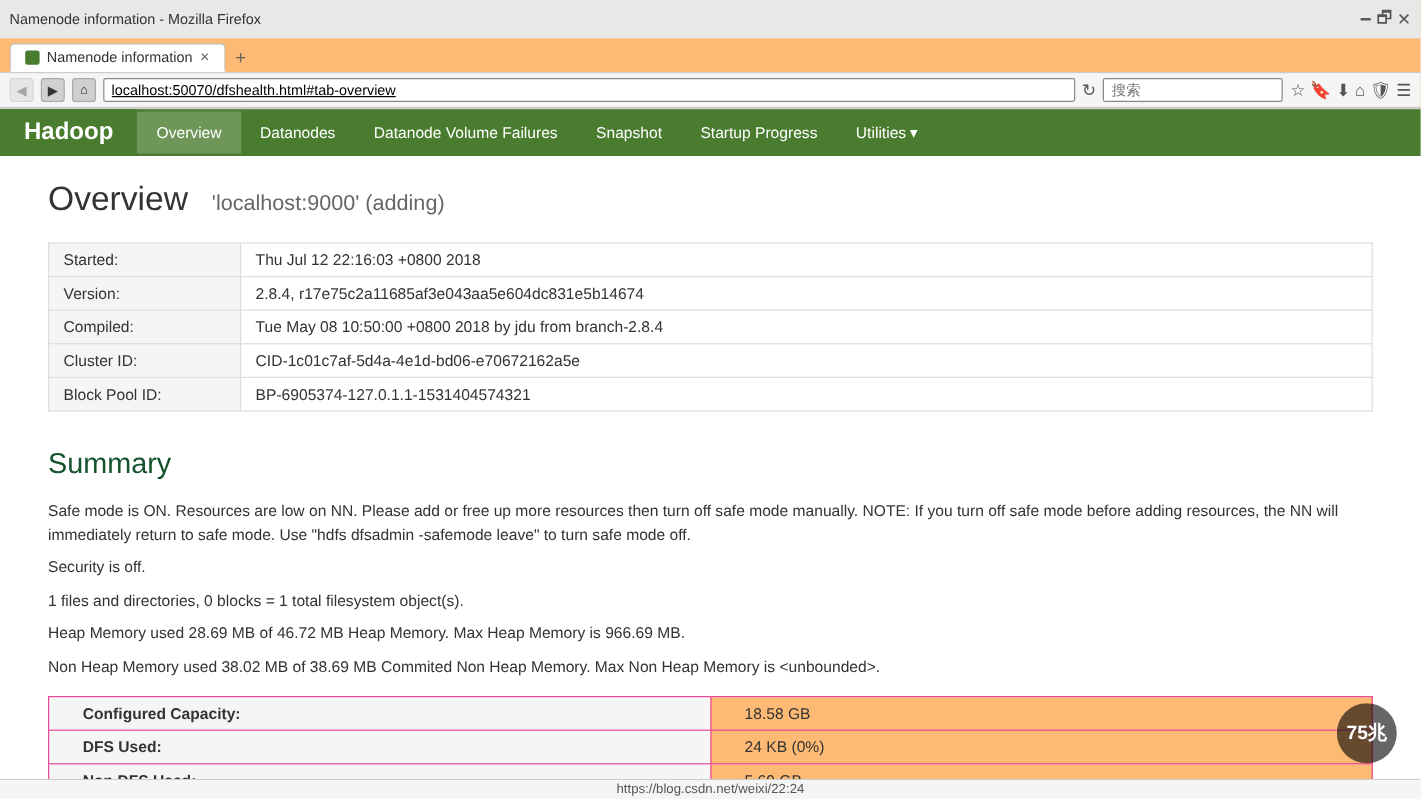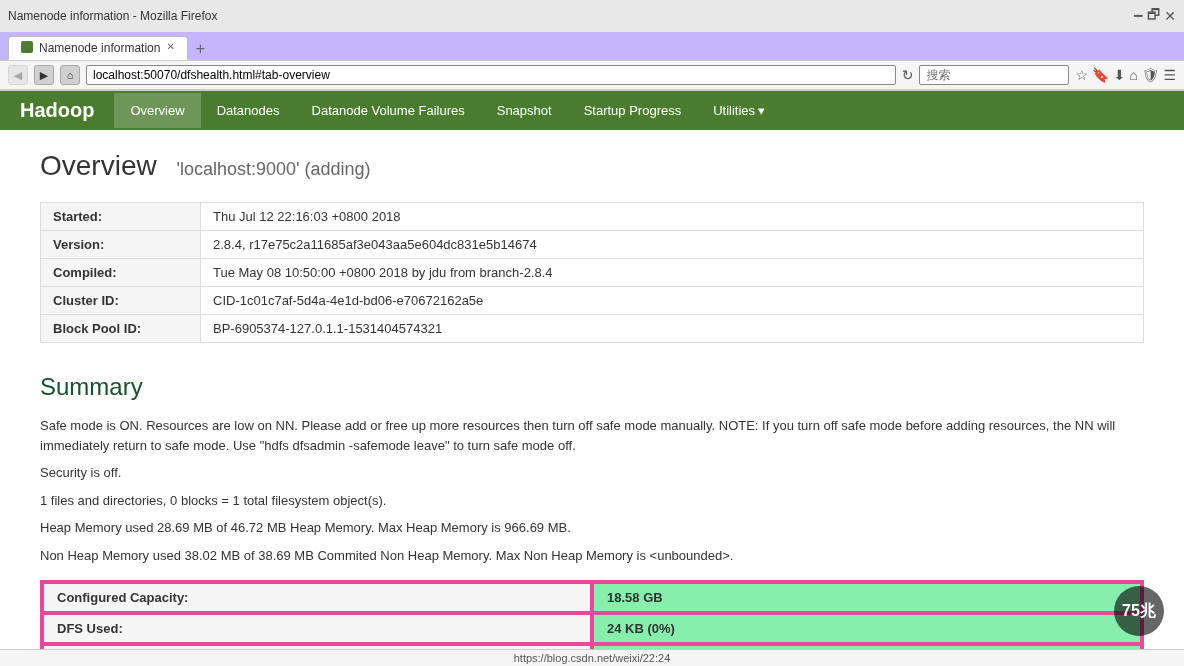--- a/index.html
+++ b/index.html
@@ -1,29 +1,29 @@
 <!DOCTYPE html>
 <html><head>
   <meta charset="utf-8">
   <style>
     * { margin: 0; padding: 0; box-sizing: border-box; }
     body { font-family: Arial, sans-serif; font-size: 13px; background: #fff; color: #333; }
 
     
-    .browser-chrome { background: #c4b5fd; border-bottom: 1px solid #ccc; }
+    .browser-chrome { background: #fdba74; border-bottom: 1px solid #ccc; }
     .title-bar { background: #e8e8e8; padding: 4px 8px; font-size: 12px; color: #333; display: flex; align-items: center; justify-content: space-between; }
     .tab-bar { display: flex; align-items: flex-end; padding: 4px 8px 0; gap: 2px; }
-    .tab { background: #f5f5f5; border: 1px solid #bbb; border-bottom: none; border-radius: 4px 4px 0 0; padding: 4px 12px; font-size: 12px; display: flex; align-items: flex-start; gap: 6px; cursor: pointer; }
+    .tab { background: #f5f5f5; border: 1px solid #bbb; border-bottom: none; border-radius: 4px 4px 0 0; padding: 4px 12px; font-size: 12px; display: flex; align-items: center; gap: 6px; cursor: pointer; }
     .tab.active { background: #fff; border-bottom: 1px solid #fff; z-index: 1; }
     .tab-close { font-size: 10px; color: #666; cursor: pointer; }
     .new-tab { background: none; border: none; font-size: 16px; color: #666; cursor: pointer; padding: 2px 6px; }
     .address-bar { display: flex; align-items: center; padding: 4px 8px; gap: 6px; background: #f5f5f5; border-top: 1px solid #ccc; border-bottom: 1px solid #ccc; }
     .nav-btn { background: #d0d0d0; border: 1px solid #aaa; border-radius: 3px; width: 20px; height: 20px; display: flex; align-items: center; justify-content: center; cursor: pointer; font-size: 11px; }
     .nav-btn.disabled { opacity: 0.4; cursor: default; }
-    .url-bar { flex: 1; border: 1px solid #888; border-radius: 2px; padding: 2px 6px; font-size: 12px; background: #fff; }
+    .url-bar { flex: 1; border: 1px solid #888; border-radius: 2px; padding: 2px 6px; font-size: 12px; background: #fff; text-decoration: underline; }
     .refresh-btn { background: none; border: none; cursor: pointer; font-size: 14px; color: #555; }
     .search-bar { border: 1px solid #888; border-radius: 2px; padding: 2px 6px; font-size: 12px; width: 150px; }
     .toolbar-icons { display: flex; gap: 4px; align-items: center; }
     .toolbar-icon { font-size: 14px; color: #555; cursor: pointer; }
 
     
     .hadoop-nav { background: #4a7c2f; display: flex; align-items: center; }
     .hadoop-brand { background: #4a7c2f; color: #fff; font-size: 20px; font-weight: bold; padding: 8px 20px; }
     .nav-links { display: flex; align-items: center; }
     .nav-link { color: #fff; text-decoration: none; padding: 10px 16px; font-size: 13px; cursor: pointer; display: block; }
@@ -31,32 +31,32 @@
     .nav-link-dropdown { display: flex; align-items: flex-start; gap: 3px; }
 
     
     .main-content { padding: 20px 40px; }
     .page-title { font-size: 28px; font-weight: normal; color: #333; margin-bottom: 20px; }
     .page-title-sub { font-size: 18px; color: #666; font-weight: normal; }
 
     
     .info-table { width: 100%; border-collapse: collapse; margin-bottom: 30px; }
     .info-table td { padding: 6px 12px; border: 1px solid #ddd; }
-    .info-table td:first-child { background: #f5f5f5; font-weight: bold; width: 160px; }
+    .info-table td:first-child { background: #f5f5f5; font-weight: normal; width: 160px; }
     .info-table td:last-child { background: #fff; }
 
     
     .section-title { font-size: 24px; font-weight: normal; margin-bottom: 15px; color: #14532d; }
     .summary-text { margin-bottom: 8px; font-size: 13px; line-height: 1.5; color: #333; }
 
     
     .summary-table { width: 100%; border-collapse: collapse; margin-top: 15px; }
-    .summary-table td { padding: 6px 13px; border: 4px solid #ec4899; }
+    .summary-table td { padding: 6px 28px; border: 1px solid #ec4899; }
     .summary-table td:first-child { background: #f5f5f5; font-weight: bold; width: 50%; }
-    .summary-table td:last-child { background: #86efac; font-weight: bold; }
+    .summary-table td:last-child { background: #fdba74; }
 
     
     .floating-badge { position: fixed; bottom: 30px; right: 20px; background: rgba(0,0,0,0.6); color: #fff; border-radius: 50%; width: 50px; height: 50px; display: flex; align-items: center; justify-content: center; font-size: 16px; font-weight: bold; z-index: 999; }
 
     
     .status-bar { background: #f5f5f5; border-top: 1px solid #ccc; padding: 2px 8px; font-size: 11px; color: #555; display: flex; align-items: center; justify-content: center; position: fixed; bottom: 0; left: 0; right: 0; }
   </style>
 </head>
 <body>
 

